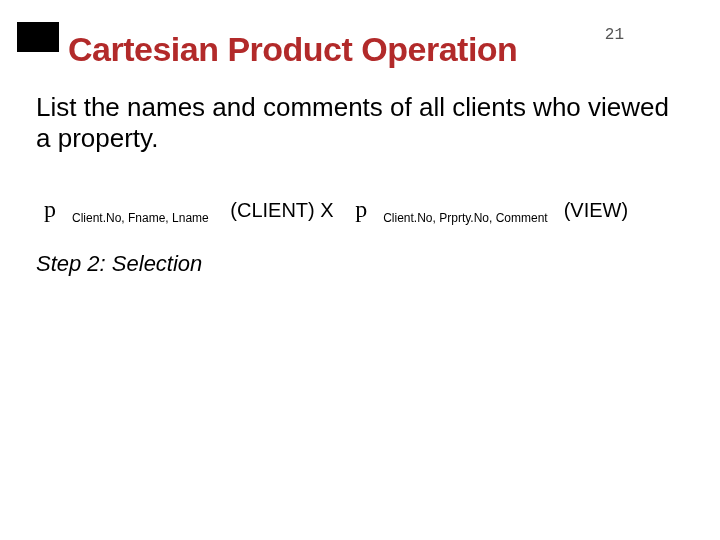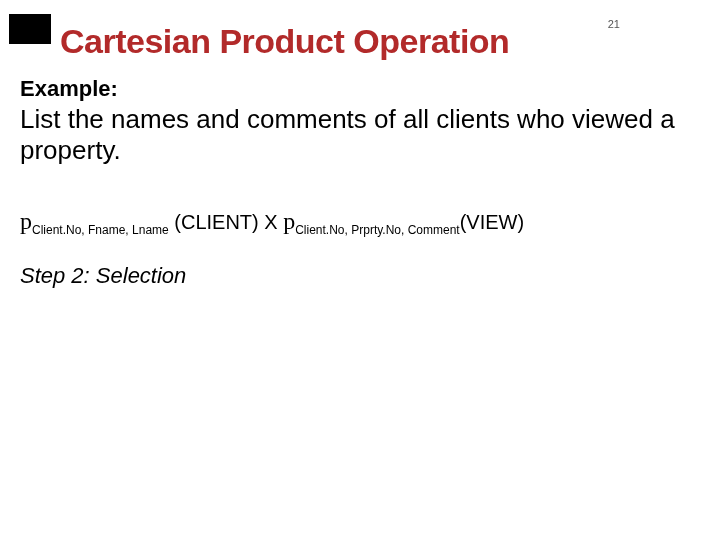--- a/index.html
+++ b/index.html
@@ -1,37 +1,38 @@
 <!DOCTYPE html>
 <html><head>
   <meta charset="utf-8">
   <style>
-    * { margin: 0; padding: 0; box-sizing: border-box; }
+    * { margin: 8px; padding: 0; box-sizing: border-box; }
     body {
       width: 720px;
       height: 540px;
       font-family: Arial, Helvetica, sans-serif;
       color: #000;
       background: #fff;
       overflow: hidden;
     }
     .blackbar {
       position: absolute;
       top: 14px;
       left: 9px;
       width: 42px;
       height: 30px;
       background: #000;
     }
     .pagenum {
       position: absolute;
       top: 18px;
-      right: 100px;
-      font-size: 11px;
+      right: 88px;
+      font-size: 16px;
       color: #555;
+      font-family: Liberation Mono, monospace;
     }
     .title {
       position: absolute;
       top: 22px;
       left: 60px;
       font-size: 34px;
       font-weight: bold;
       color: #b22a2a;
       letter-spacing: -0.5px;
     }
@@ -67,21 +68,20 @@
   </style>
 </head>
 <body>
 
 <div class="blackbar"></div>
 <div class="pagenum">21</div>
 <div class="title">Cartesian Product Operation</div>
 
 <div class="content">
 
-  <div class="example-label">Example:</div>
   <div class="body-text">List the names and comments of all clients who  viewed a property.</div>
 
 
   <div class="formula">
     <span class="sym">p</span><span class="sub">Client.No, Fname, Lname</span><span> (CLIENT) X </span><span class="sym">p</span><span class="sub">Client.No, Prprty.No, Comment</span><span>(VIEW)</span>
   </div>
 
 
   <div class="step-heading step2-gap">Step 2: Selection</div>
 

